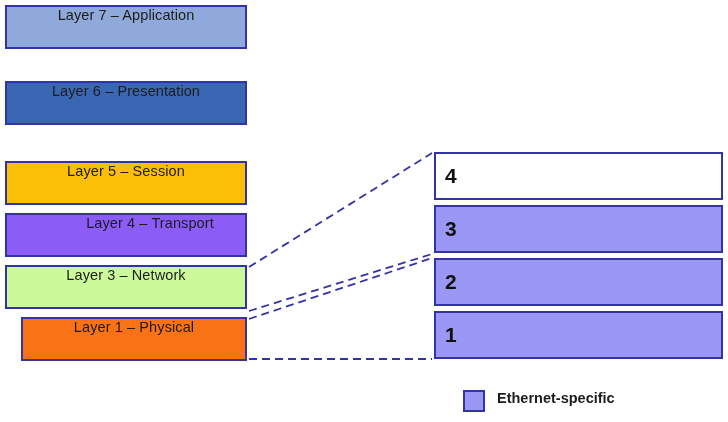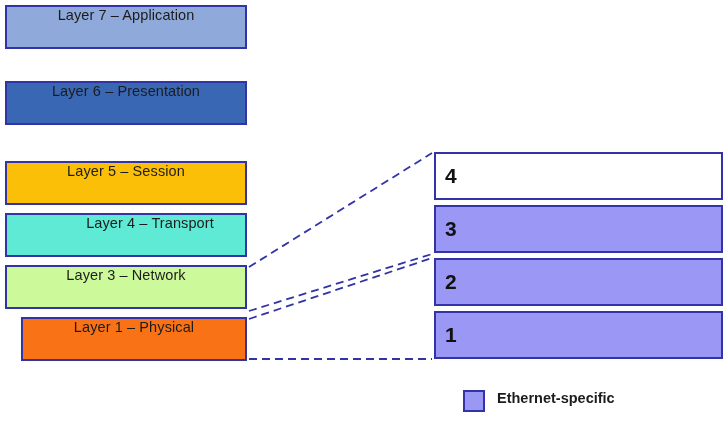--- a/index.html
+++ b/index.html
@@ -120,21 +120,21 @@
   <div class="osi-stack">
     <div class="osi-layer" style="background: rgb(143, 170, 218); border-color: rgb(51, 51, 168);">
       <span>Layer 7 – Application</span>
     </div>
     <div class="osi-layer" style="background: rgb(58, 103, 179); border-color: rgb(51, 51, 168); margin-top: 32px;">
       <span>Layer 6 – Presentation</span>
     </div>
     <div class="osi-layer" style="background: rgb(252, 191, 8); border-color: rgb(51, 51, 168); margin-top: 36px;">
       <span>Layer 5 – Session</span>
     </div>
-    <div class="osi-layer" style="background: #5eead4; border-color: rgb(51, 51, 168); padding-left: 48px;">
+    <div class="osi-layer" style="background: #8b5cf6; border-color: rgb(51, 51, 168); padding-left: 48px;">
       <span>Layer 4 – Transport</span>
     </div>
     <div class="osi-layer" style="background: rgb(204, 249, 154); border-color: rgb(51, 51, 168);">
       <span>Layer 3 – Network</span>
     </div>
     <div class="osi-layer" style="background: #f97316; border-color: rgb(51, 51, 168); margin-left: 16px;">
       <span>Layer 1 – Physical</span>
     </div>
   </div>
 

